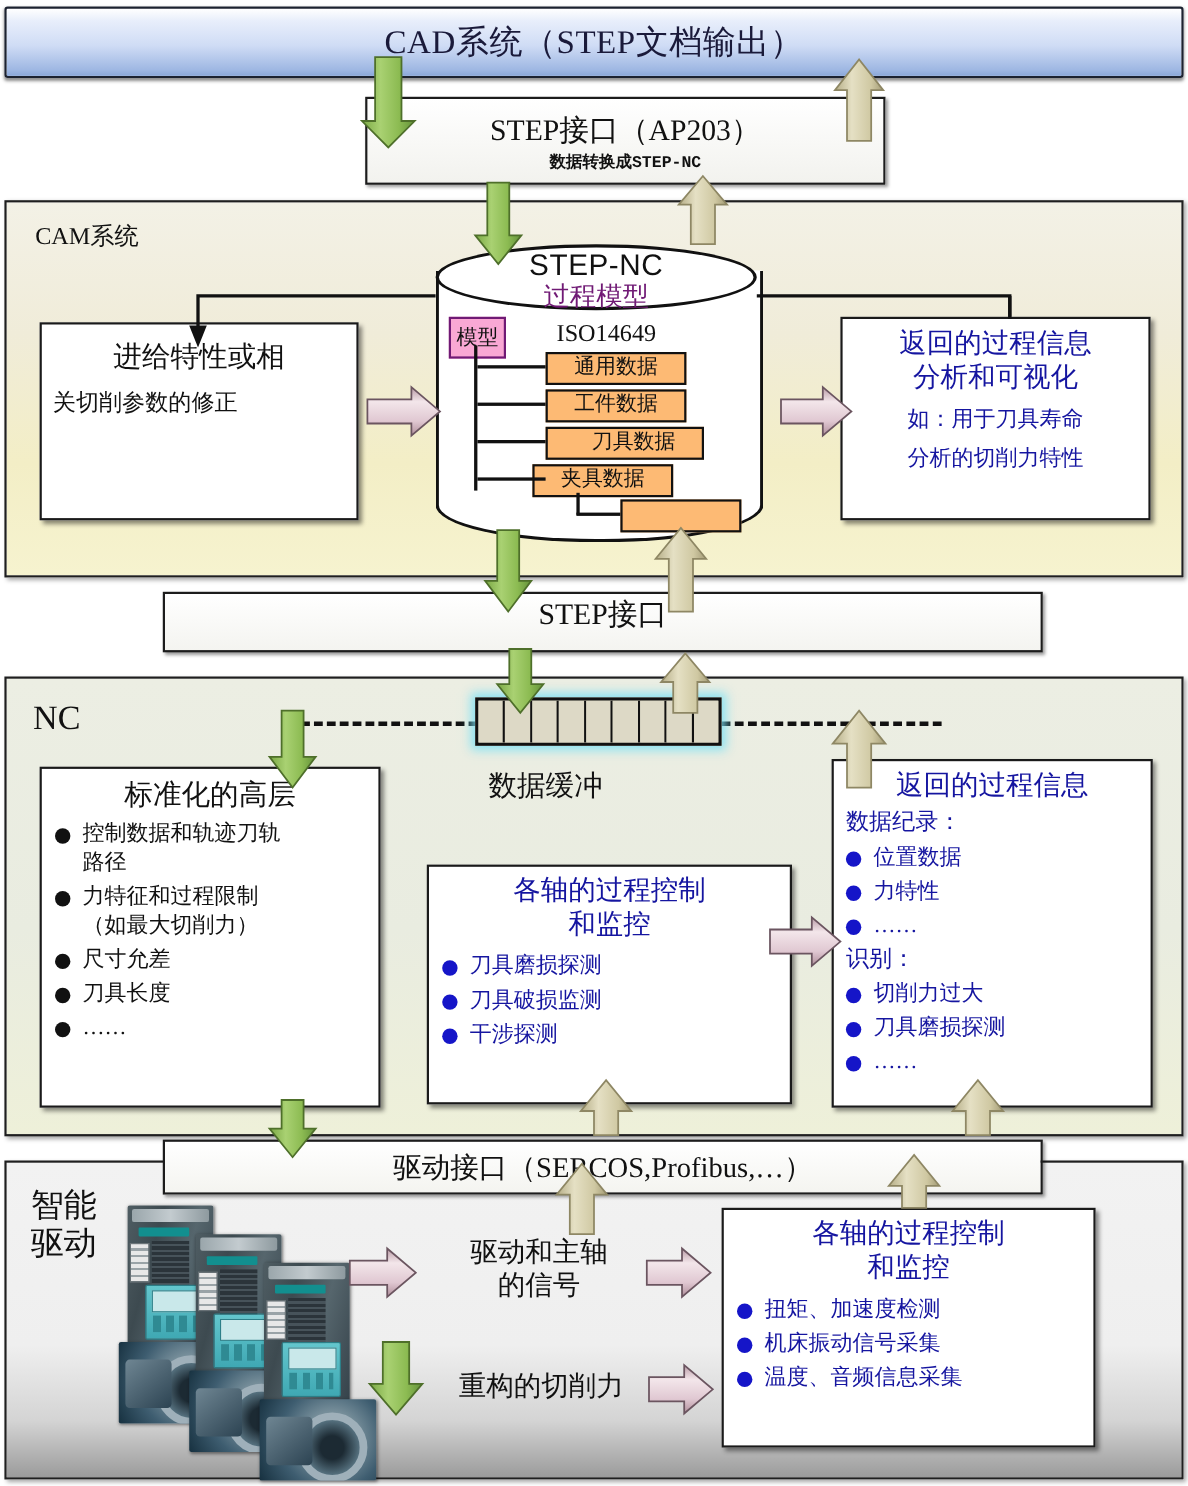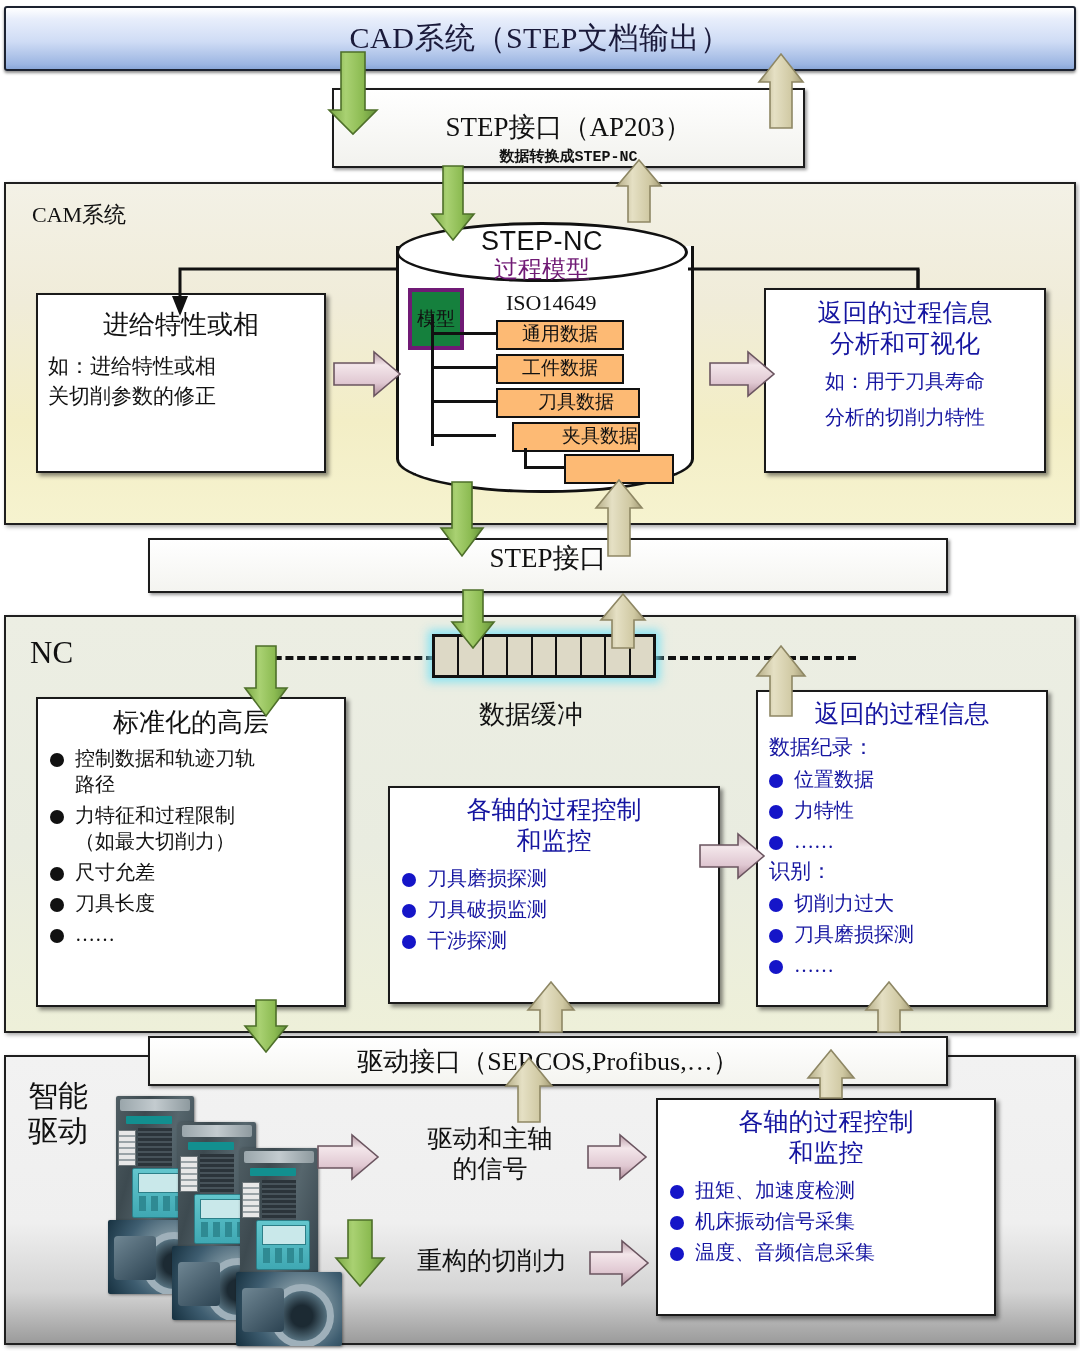--- a/index.html
+++ b/index.html
@@ -14,21 +14,21 @@
     background:linear-gradient(to bottom,#ffffff 0%,#e8eefb 18%,#cfdcf5 55%,#9db6e2 92%,#8aa7d8 100%);
     box-shadow:0 2px 3px rgba(0,0,0,.45);
     display:flex;align-items:center;justify-content:center;}
   #cad-bar .t{font-size:30px;color:#1a1a3a;letter-spacing:.5px;
     font-family:"Liberation Serif","DejaVu Serif",serif;font-weight:500;}
 
   
   #step-ap{left:332px;top:88px;width:473px;height:80px;
     border:2px solid #1c1c1c;background:linear-gradient(to bottom,#ffffff,#f2f2ee);
     box-shadow:2px 2px 3px rgba(0,0,0,.4);
-    display:flex;flex-direction:column;align-items:center;justify-content:flex-end;}
+    display:flex;flex-direction:column;align-items:center;justify-content:center;}
   #step-ap .l1{font-size:27px;color:#111;font-family:"Liberation Serif","DejaVu Serif",serif;}
   #step-ap .l2{font-size:15px;color:#111;margin-top:2px;font-family:Liberation Mono, monospace;font-weight:600;}
 
   
   #cam-panel{left:4px;top:182px;width:1072px;height:343px;
     border:2px solid #1f1f1f;
     background:linear-gradient(to bottom,#f3f1e6 0%,#f0ecd9 35%,#f3eec6 70%,#f6f3cf 100%);
     box-shadow:2px 2px 4px rgba(0,0,0,.35);}
   #cam-label{left:32px;top:200px;font-size:22px;color:#111;
     font-family:"Liberation Serif","DejaVu Serif",serif;}
@@ -66,22 +66,22 @@
   #cyl .body{position:absolute;left:0;top:24px;width:292px;height:244px;
      border:3px solid #111;border-radius:0 0 146px 146px/0 0 34px 34px;
      border-top:none;background:#fff;}
   #cyl .top{position:absolute;left:0;top:0;width:292px;height:60px;
      border:3px solid #111;border-radius:50%;background:#fff;box-sizing:border-box;}
   #cyl-title{position:absolute;left:0;top:4px;width:292px;text-align:center;}
   #cyl-title .a{font-size:27px;color:#111;letter-spacing:.5px;}
   #cyl-title .b{font-size:24px;color:#701a75;display:block;margin-top:-4px;
      font-family:"Liberation Serif","DejaVu Serif",serif;}
   #iso{position:absolute;left:110px;top:68px;font-size:22px;color:#111;}
-  #modelbox{position:absolute;left:12px;top:66px;border:4px solid #701a75;background:#15803d;
-     padding:14px 5px;font-size:19px;color:#111;font-family:"Liberation Serif","DejaVu Serif",serif;}
+  #modelbox{position:absolute;left:12px;top:66px;border:2px solid #701a75;background:#f9a8d4;
+     padding:4px 5px;font-size:19px;color:#111;font-family:"Liberation Serif","DejaVu Serif",serif;}
   .treebox{position:absolute;border:2px solid #111;background:#fdba74;
      font-size:19px;color:#111;text-align:center;line-height:24px;height:26px;
      font-family:"Liberation Serif","DejaVu Serif",serif;}
   .trunk{position:absolute;background:#111;}
 
   
   #step-bar{left:148px;top:538px;width:800px;height:55px;
     border:2px solid #1c1c1c;background:linear-gradient(to bottom,#ffffff,#f4f4f0);
     box-shadow:2px 2px 3px rgba(0,0,0,.4);
     display:flex;justify-content:center;}
@@ -93,21 +93,21 @@
     box-shadow:2px 2px 3px rgba(0,0,0,.4);
     display:flex;align-items:center;justify-content:center;}
   #drv-bar .t{font-size:26px;color:#111;font-family:"Liberation Serif","DejaVu Serif",serif;}
 
   
   #buffer{left:432px;top:634px;width:224px;height:44px;
      border:3px solid #111;display:flex;background:#ddd9c6;
      box-shadow:0 0 9px 4px rgba(120,225,245,.85);}
   #buffer i{flex:1;border-right:2px solid #111;background:#ddd9c6;}
   #buffer i:last-child{border-right:none;}
-  #buffer-label{left:479px;top:697px;font-size:26px;color:#111;
+  #buffer-label{left:444px;top:697px;font-size:26px;color:#111;
      font-family:"Liberation Serif","DejaVu Serif",serif;}
 
   .dash{position:absolute;height:0;border-top:4px dashed #111;}
 
   
   #box-highlevel{left:36px;top:697px;width:310px;height:310px;padding:6px 10px;}
   #box-highlevel .hd{font-size:26px;color:#111;text-align:center;}
   .bl{display:flex;align-items:flex-start;margin-top:5px;}
   .bl .dotk{width:14px;height:14px;border-radius:50%;background:#111;
      margin:8px 11px 0 2px;flex:0 0 14px;}
@@ -179,21 +179,20 @@
 
 <div class="abs cn" id="cam-label">CAM系统</div>
 <div class="abs cn" id="nc-label">NC</div>
 <div class="abs cn" id="drive-label">
     <div>智能</div>
     <div>驱动</div>
   </div>
 
 <div class="abs wbox" id="box-interactive">
   <div class="hd cn">进给特性或相</div>
-  <div class="bd cn">如：进给特性或相</div>
   <div class="bd cn">关切削参数的修正</div>
 </div>
 
 <div class="abs wbox" id="box-return-cam">
   <div class="hd cn">返回的过程信息</div>
   <div class="hd cn">分析和可视化</div>
   <div class="bd cn">如：用于刀具寿命</div>
   <div class="bd cn">分析的切削力特性</div>
 </div>
 
@@ -209,21 +208,21 @@
 
   <div class="trunk" style="left:35px;top:92px;width:3px;height:132px;"></div>
 
   <div id="tree-items">
       <div class="treebox" style="left: 100px; top: 98px; width: 124px;">通用数据</div>
       <div class="trunk" style="left: 38px; top: 110px; width: 62px; height: 3px;"></div>
       <div class="treebox" style="left: 100px; top: 132px; width: 124px;">工件数据</div>
       <div class="trunk" style="left: 38px; top: 144px; width: 62px; height: 3px;"></div>
       <div class="treebox" style="left: 100px; top: 166px; width: 124px; padding-left: 16px;">刀具数据</div>
       <div class="trunk" style="left: 38px; top: 178px; width: 62px; height: 3px;"></div>
-      <div class="treebox" style="left: 116px; top: 200px; width: 124px; text-align: right;">夹具数据</div>
+      <div class="treebox" style="left: 88px; top: 200px; width: 124px;">夹具数据</div>
       <div class="trunk" style="left: 38px; top: 212px; width: 62px; height: 3px;"></div>
       <div class="treebox" style="left: 168px; top: 232px; width: 106px;"></div>
       <div class="trunk" style="left: 128px; top: 244px; width: 40px; height: 3px;"></div>
       <div class="trunk" style="left: 128px; top: 226px; width: 3px; height: 20px;"></div>
     </div>
 </div>
 
 <div class="abs" id="step-bar">
   <span class="t">STEP接口</span>
 </div>

